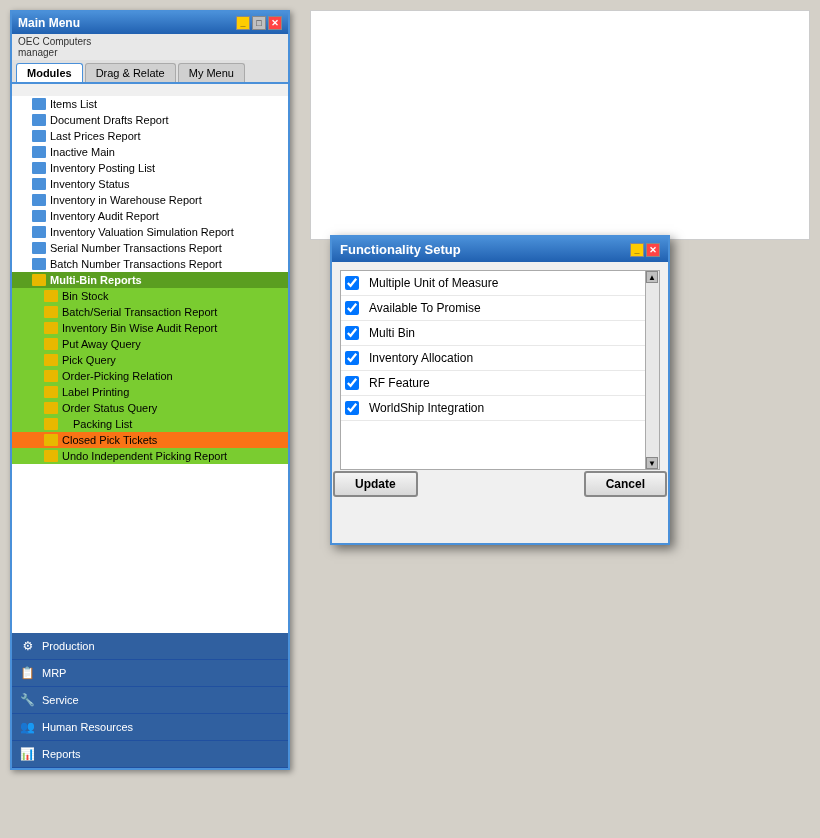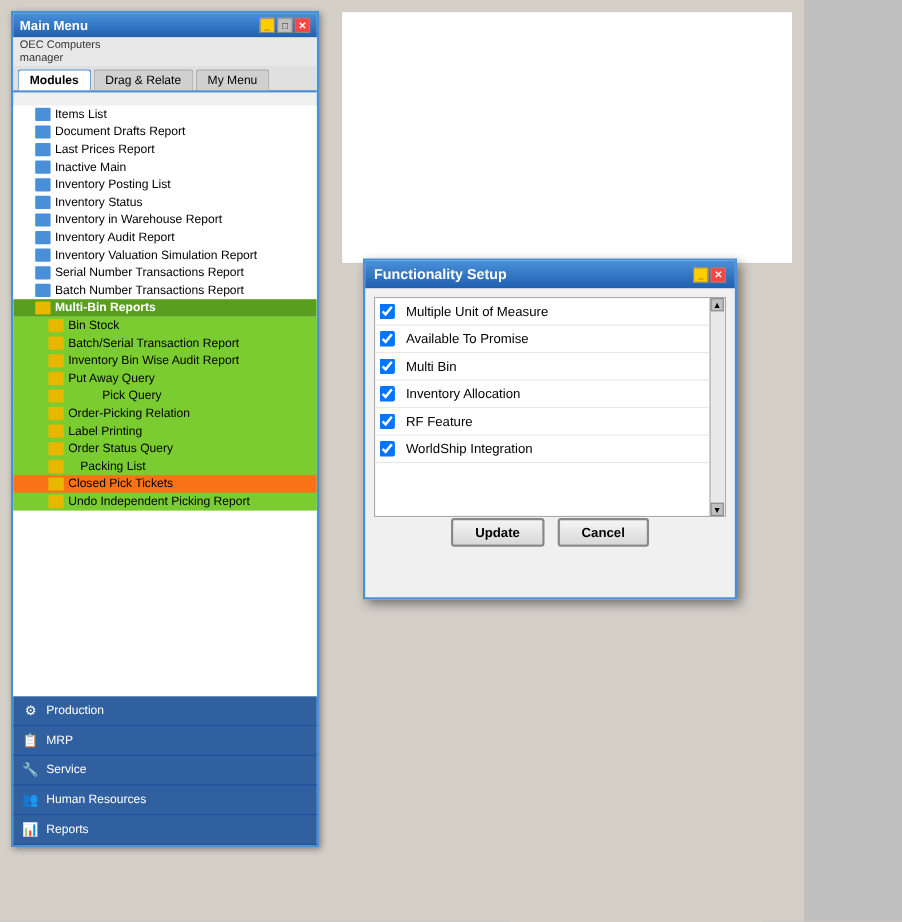--- a/index.html
+++ b/index.html
@@ -8,21 +8,21 @@
       font-family: Arial, sans-serif;
       font-size: 11px;
       width: 820px;
       height: 838px;
       overflow: hidden;
       position: relative;
     }
 
     
     .desktop {
-      width: 731px;
+      width: 820px;
       height: 838px;
       background: #d4d0c8;
       position: relative;
     }
 
     
     .main-menu-window {
       position: absolute;
       top: 10px;
       left: 10px;
@@ -195,21 +195,21 @@
     }
 
     .checkbox-row input[type="checkbox"] {
       margin-right: 10px;
       width: 14px;
       height: 14px;
     }
 
     .dialog-buttons {
       display: flex;
-      justify-content: center;
+      justify-content: space-between;
       gap: 12px;
       padding: 1px;
     }
 
     .dialog-btn {
       padding: 4px 20px;
       background: linear-gradient(to bottom, #f5f5f5, #d8d8d8);
       border: 2px solid #888;
       border-radius: 3px;
       cursor: pointer;
@@ -325,21 +325,21 @@
           <span>Batch/Serial Transaction Report</span>
         </div>
         <div class="menu-item sub-item" style="background:#7acc30;">
           <span class="item-icon yellow"></span>
           <span>Inventory Bin Wise Audit Report</span>
         </div>
         <div class="menu-item sub-item" style="background:#7acc30;">
           <span class="item-icon yellow"></span>
           <span>Put Away Query</span>
         </div>
-        <div class="menu-item sub-item" style="background:#7acc30;gap:31px;">
+        <div class="menu-item sub-item" style="background:#7acc30;">
           <span class="item-icon yellow"></span>
           <span>Pick Query</span>
         </div>
         <div class="menu-item sub-item" style="background:#7acc30;">
           <span class="item-icon yellow"></span>
           <span>Order-Picking Relation</span>
         </div>
         <div class="menu-item sub-item" style="background:#7acc30;">
           <span class="item-icon yellow"></span>
           <span>Label Printing</span>

